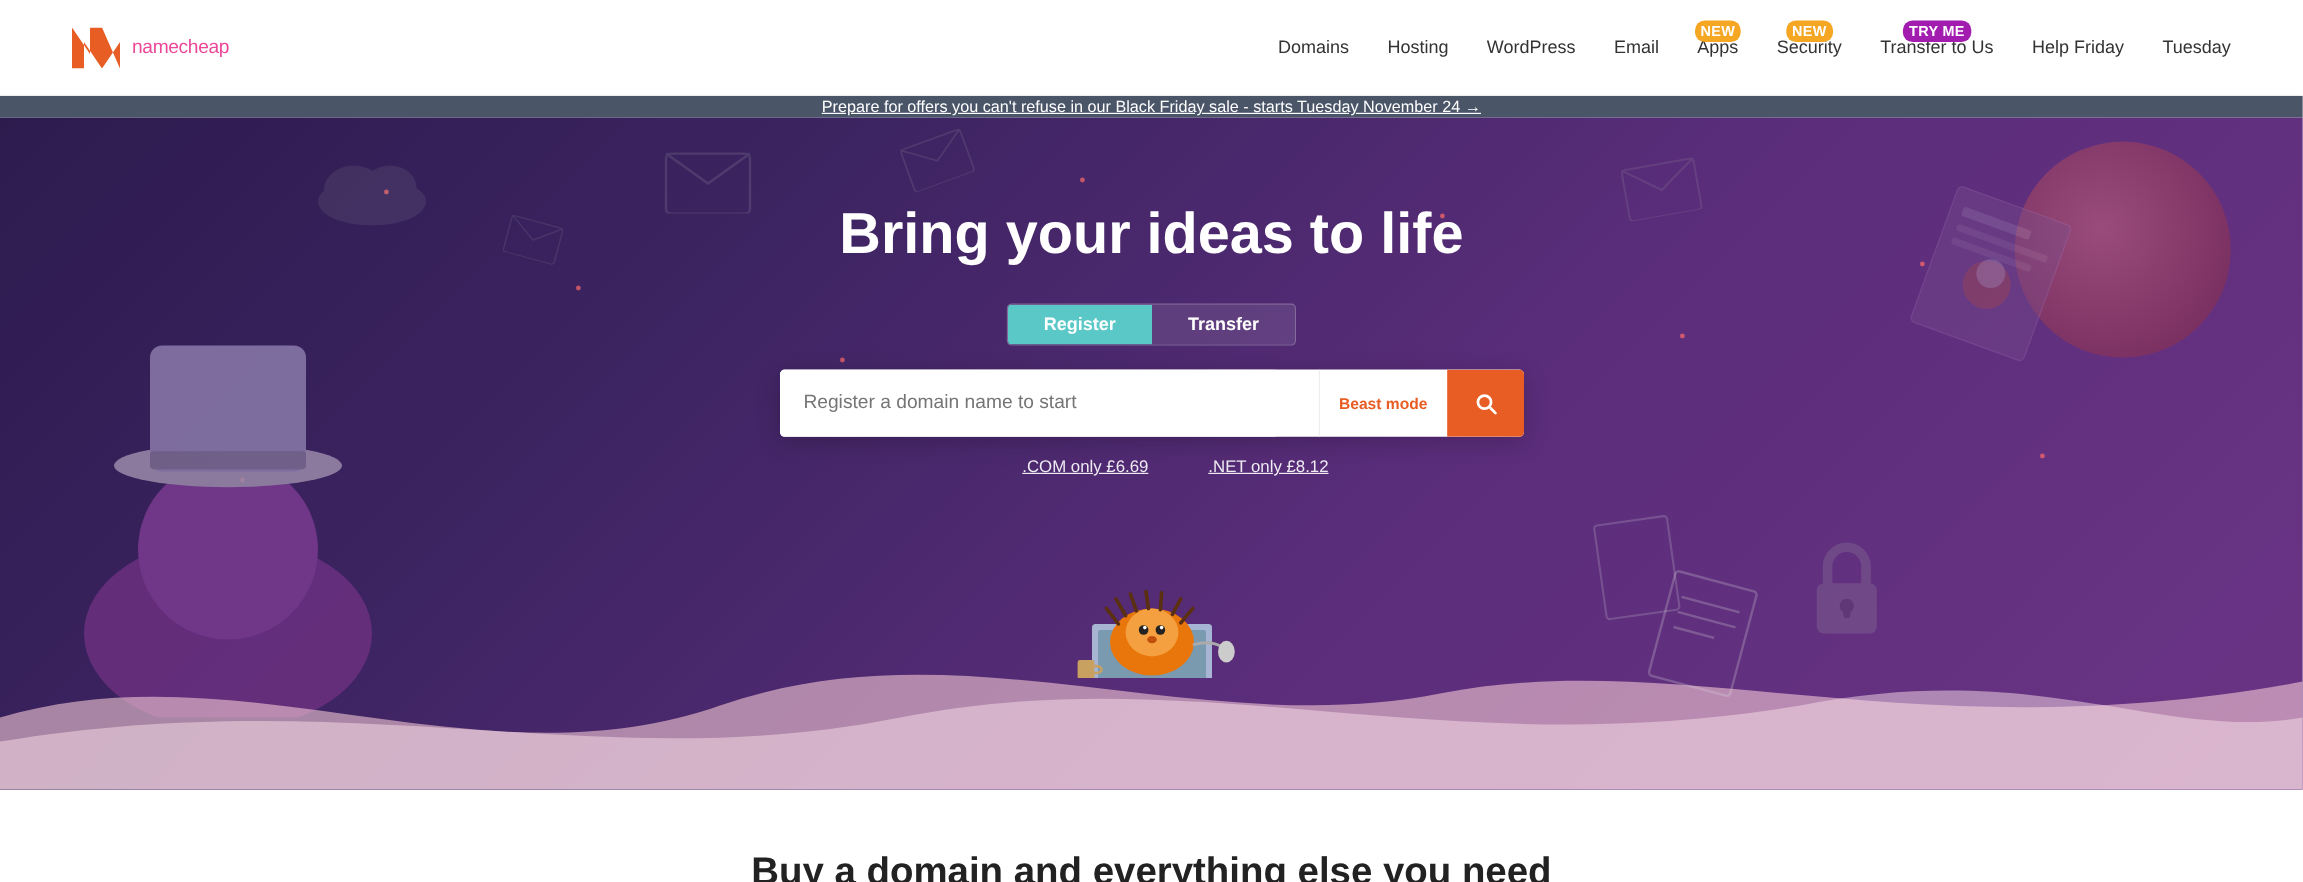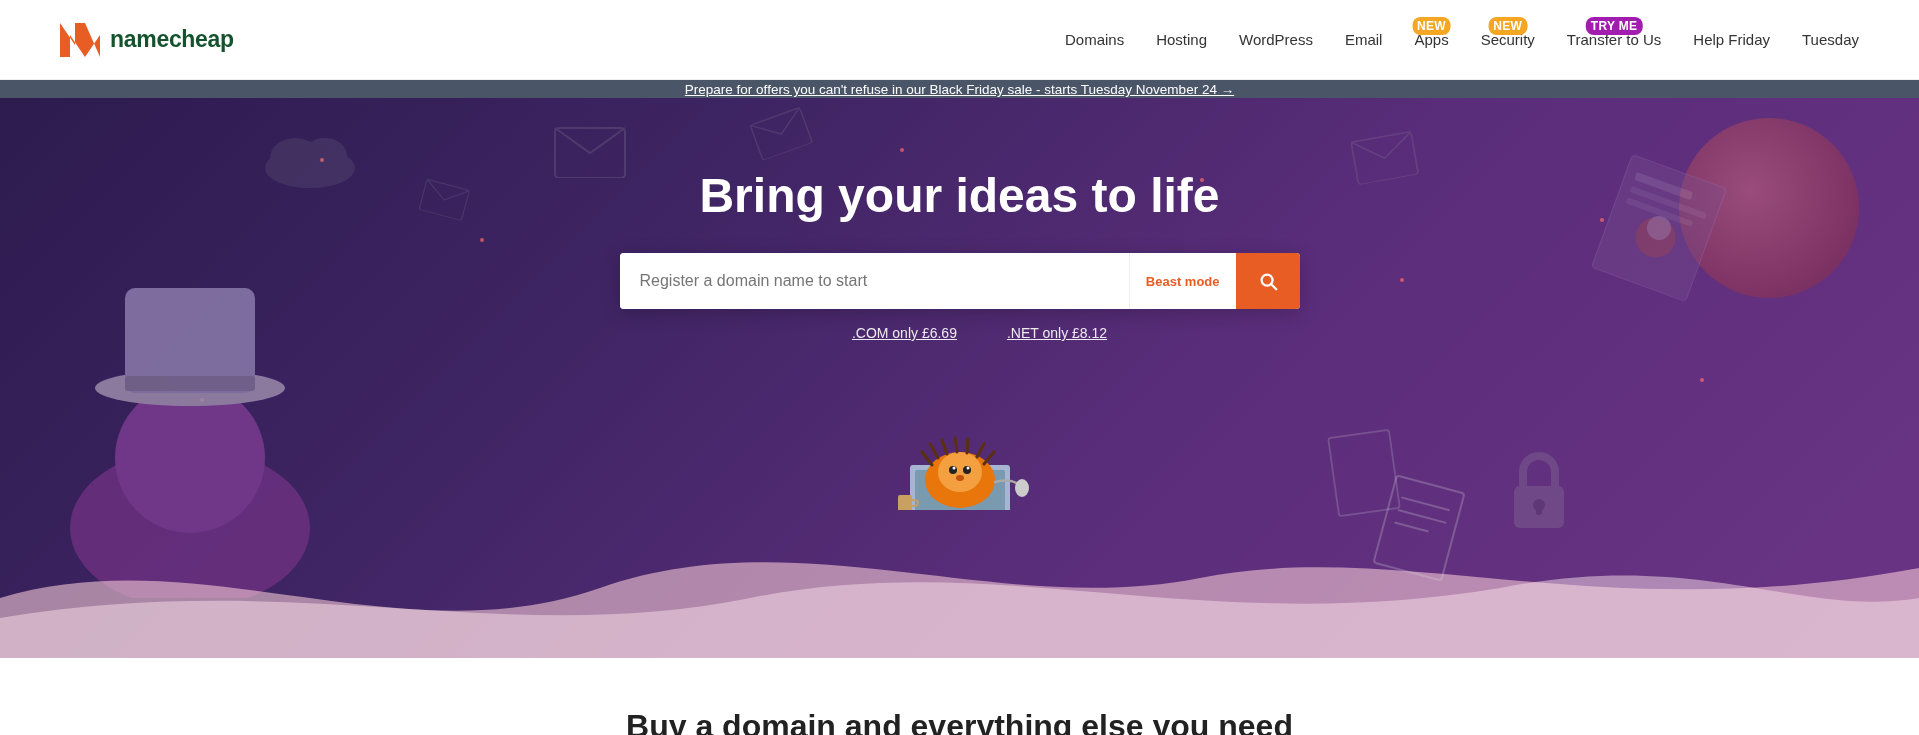--- a/index.html
+++ b/index.html
@@ -18,23 +18,23 @@
     .logo-area {
       display: flex;
       align-items: center;
       gap: 10px;
     }
     .logo-n {
       width: 40px;
       height: 34px;
     }
     .logo-text {
-      font-size: 23px;
-      color: #14532d;
-      font-weight: 700;
+      font-size: 16px;
+      color: #ec4899;
+      font-weight: 400;
       letter-spacing: -0.3px;
     }
     .nav {
       display: flex;
       align-items: center;
       gap: 32px;
     }
     .nav-item {
       position: relative;
       font-size: 15px;
@@ -157,21 +157,21 @@
       color: #fff;
     }
     .tab-btn-inactive {
       background: rgba(255,255,255,0.1);
       color: #fff;
     }
 
     
     .search-bar {
       display: flex;
-      width: 680px;
+      width: 620px;
       height: 56px;
       border-radius: 4px;
       overflow: hidden;
       background: #fff;
       box-shadow: 0 4px 20px rgba(0,0,0,0.2);
       margin-bottom: 16px;
     }
     .search-input {
       flex: 1;
       border: none;
@@ -368,20 +368,24 @@
     <svg style="position:absolute;right:520px;bottom:140px;opacity:0.2;transform:rotate(-8deg);" width="70" height="90" viewBox="0 0 80 100">
       <rect x="5" y="5" width="70" height="90" rx="3" fill="none" stroke="#ddd" stroke-width="2"></rect>
     </svg>
 
   </div>
 
   <div class="hero-content">
 
     <h1 class="hero-title">Bring your ideas to life</h1>
 
+    <div class="tab-toggle">
+      <button class="tab-btn tab-btn-active">Register</button>
+      <button class="tab-btn tab-btn-inactive">Transfer</button>
+    </div>
 
     <div class="search-bar">
       <input class="search-input" type="text" placeholder="Register a domain name to start" style="">
       <button class="beast-mode-btn">Beast mode</button>
       <button class="search-btn">
         <svg width="22" height="22" viewBox="0 0 24 24">
           <path d="M21 21l-4.35-4.35M17 11A6 6 0 1 1 5 11a6 6 0 0 1 12 0z" fill="none" stroke="#fff" stroke-width="2.5" stroke-linecap="round"></path>
         </svg>
       </button>
     </div>

